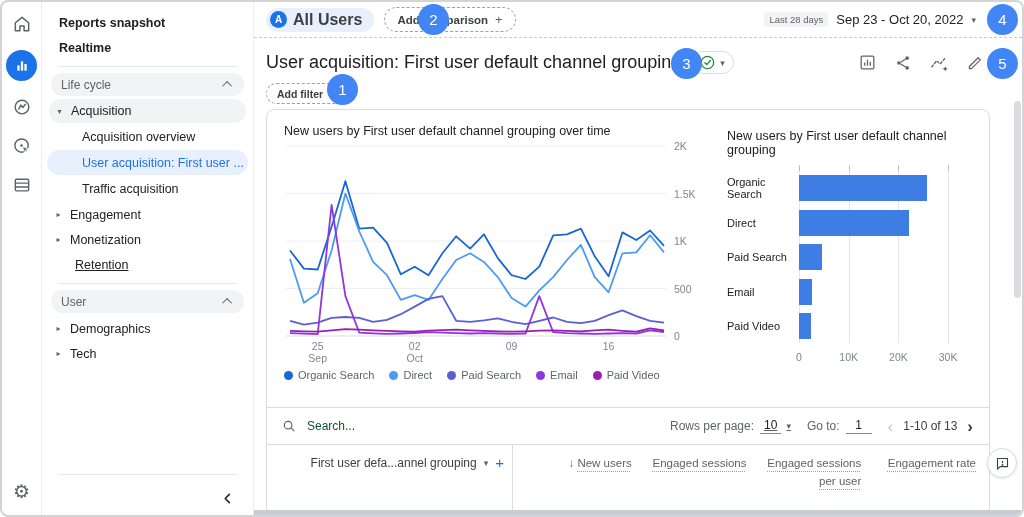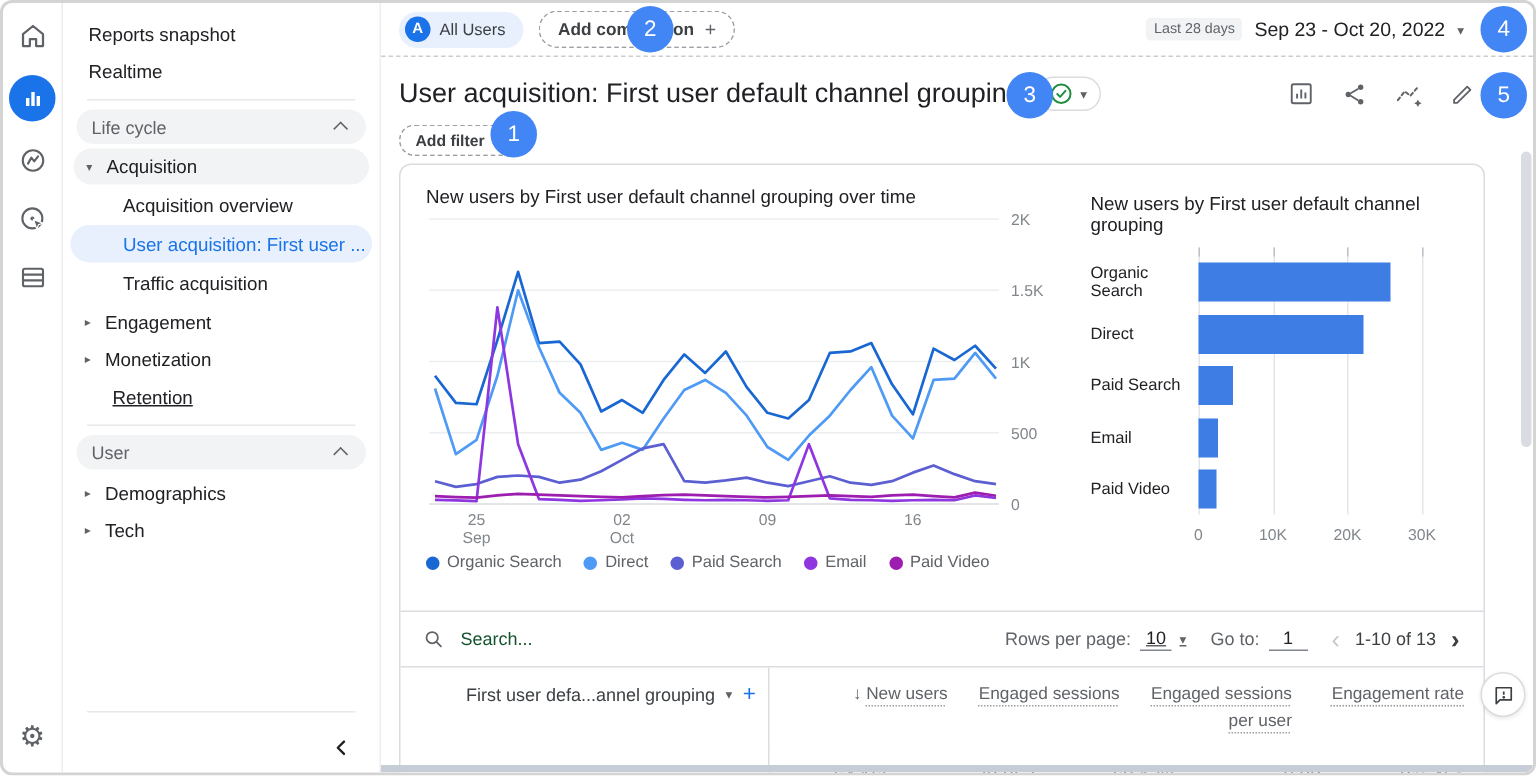--- a/index.html
+++ b/index.html
@@ -9,39 +9,39 @@
   
   .rail{width:40px;flex-shrink:0;border-right:1px solid #ededed;display:flex;flex-direction:column;align-items:center;padding-top:9px;gap:13px;}
   .rail-icon{width:26px;height:26px;display:flex;align-items:center;justify-content:center;color:#5f6368;}
   .rail-icon.active{width:31px;height:31px;background:#1a73e8;border-radius:50%;color:#fff;}
   .rail-spacer{flex:1;}
   .rail-gear{margin-bottom:14px;font-size:19px;color:#5f6368;line-height:1;}
 
   
   .nav{width:212px;flex-shrink:0;border-right:1px solid #ededed;padding-top:8px;display:flex;flex-direction:column;font-size:12.5px;color:#202124;}
   .nav-item{height:25px;display:flex;align-items:center;cursor:default;}
-  .nav-item.top{padding-left:17px;font-weight:400;}
+  .nav-item.top{padding-left:17px;font-weight:700;}
   .nav-divider{border-top:1px solid #e6e8ea;margin:6px 16px;}
   .nav-section{margin:2px 9px 3px 9px;height:23px;background:#f1f3f4;border-radius:13px;color:#5f6368;display:flex;align-items:center;justify-content:space-between;padding:0 12px 0 10px;font-size:12px;}
   .chev-up{width:7px;height:7px;border-left:1.6px solid #5f6368;border-top:1.6px solid #5f6368;transform:rotate(45deg) translateY(2px);}
   .nav-item.parent{padding-left:12px;gap:7px;font-weight:500;}
   .nav-item.parent .tri{font-size:8px;color:#5f6368;width:9px;text-align:center;}
   .nav-item.parent.expanded{background:#f1f3f4;border-radius:13px;margin:0 7px 1px 7px;padding-left:6px;height:24px;}
   .nav-item.plain{padding-left:33px;font-weight:500;text-decoration:underline;}
   .nav-item.child{padding-left:40px;margin:1px 0;}
   .nav-item.child.selected{background:#e8f0fe;color:#1a73e8;border-radius:14px;margin:1px 5px;padding-left:35px;height:25px;}
   .nav-bottom{margin-top:auto;}
   .nav-collapse{height:34px;display:flex;align-items:center;justify-content:flex-end;padding-right:20px;}
 
   
   .main{flex:1;position:relative;background:#fff;min-width:0;}
   .topbar{height:36px;display:flex;align-items:center;padding:0 0 0 12px;border-bottom:1px dashed #c9cdd2;}
   .chip-all-users{display:flex;align-items:center;gap:6px;background:#e8f0fe;border-radius:12px;height:24px;padding:0 12px 0 4px;}
   .badge-a{width:17px;height:17px;border-radius:50%;background:#1a73e8;color:#fff;font-size:10px;font-weight:700;display:flex;align-items:center;justify-content:center;}
-  .chip-label{font-size:11px;font-weight:400;color:#3c4043;}
+  .chip-label{font-size:16px;font-weight:700;color:#3c4043;}
   .chip-dashed{display:flex;align-items:center;gap:7px;border:1px dashed #9aa0a6;border-radius:13px;height:25px;padding:0 12px;font-size:11.5px;font-weight:700;color:#3c4043;margin-left:10px;background:#fff;}
   .plus{color:#5f6368;font-size:13px;font-weight:400;}
   .top-right{margin-left:auto;display:flex;align-items:center;gap:8px;padding-right:46px;}
   .preset-chip{background:#f1f3f4;border-radius:3px;padding:2px 5px;font-size:9.5px;color:#5f6368;white-space:nowrap;}
   .date-text{font-size:13px;color:#202124;font-weight:500;white-space:nowrap;}
   .caret{font-size:9px;color:#5f6368;}
 
   .title-row{display:flex;align-items:center;padding:13px 38px 0 12px;}
   .page-title{font-size:18px;color:#202124;}
   .check-chip{margin-left:10px;display:flex;align-items:center;gap:5px;border:1px solid #dadce0;border-radius:12px;height:23px;padding:0 8px;background:#fff;}

